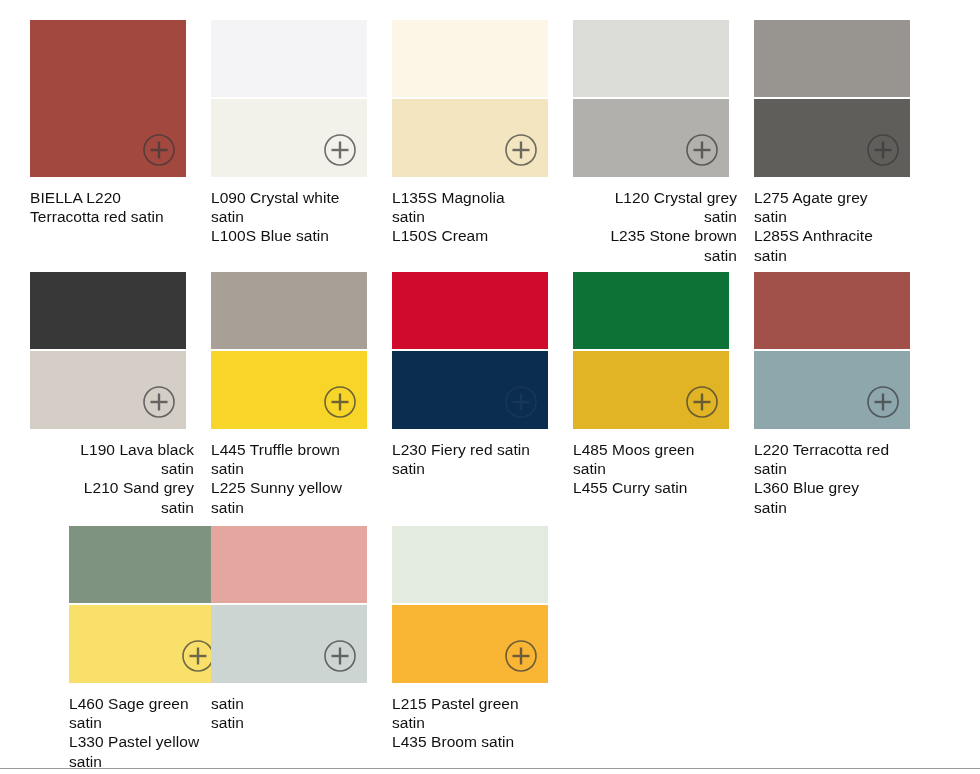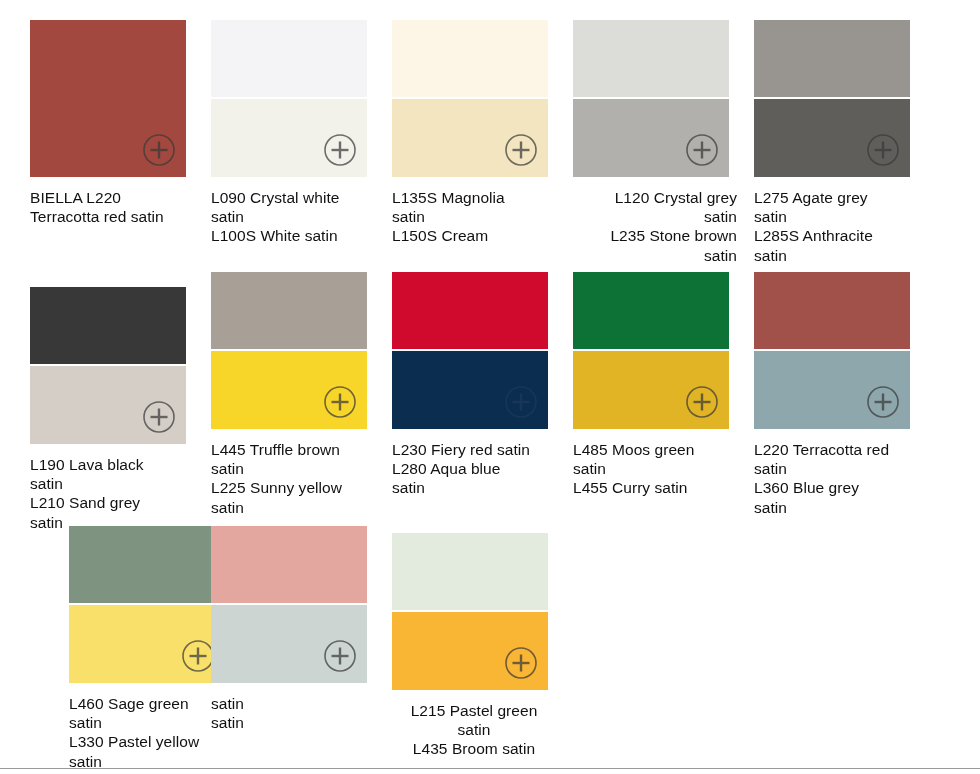--- a/index.html
+++ b/index.html
@@ -101,21 +101,21 @@
             <svg viewBox="0 0 34 34" xmlns="http://www.w3.org/2000/svg">
               <circle cx="17" cy="17" r="15" fill="none" stroke="#3a3a3a" stroke-width="1.6"></circle>
               <line x1="17" y1="8.5" x2="17" y2="25.5" stroke="#3a3a3a" stroke-width="2.4" stroke-linecap="butt"></line>
               <line x1="8.5" y1="17" x2="25.5" y2="17" stroke="#3a3a3a" stroke-width="2.4" stroke-linecap="butt"></line>
             </svg>
           </span>
         </div>
         <div class="swatch-labels">
           <span class="swatch-label-line">L090 Crystal white</span>
           <span class="swatch-label-line">satin</span>
-          <span class="swatch-label-line">L100S White satin</span>
+          <span class="swatch-label-line">L100S Blue satin</span>
         </div>
       </div>
       <div class="swatch-card" style="left: 392px; top: 0px;">
         <div class="swatch-visual">
           <div class="swatch-band top" style="background: rgb(253, 246, 230);"></div>
           <div class="swatch-band bottom" style="background: rgb(242, 229, 192);"></div>
           <span class="add-icon" style="opacity: 0.72;">
             <svg viewBox="0 0 34 34" xmlns="http://www.w3.org/2000/svg">
               <circle cx="17" cy="17" r="15" fill="none" stroke="#3a3a3a" stroke-width="1.6"></circle>
               <line x1="17" y1="8.5" x2="17" y2="25.5" stroke="#3a3a3a" stroke-width="2.4" stroke-linecap="butt"></line>
@@ -162,21 +162,21 @@
         </div>
         <div class="swatch-labels">
           <span class="swatch-label-line">L275 Agate grey</span>
           <span class="swatch-label-line">satin</span>
           <span class="swatch-label-line">L285S Anthracite</span>
           <span class="swatch-label-line">satin</span>
         </div>
       </div>
     </div>
     <div class="swatch-row" style="top: 272px;">
-      <div class="swatch-card" style="left: 30px; top: 15px;">
+      <div class="swatch-card" style="left: 30px; top: 0px; text-align: right;">
         <div class="swatch-visual">
           <div class="swatch-band top" style="background: rgb(56, 56, 56);"></div>
           <div class="swatch-band bottom" style="background: rgb(213, 206, 199);"></div>
           <span class="add-icon" style="opacity: 0.72;">
             <svg viewBox="0 0 34 34" xmlns="http://www.w3.org/2000/svg">
               <circle cx="17" cy="17" r="15" fill="none" stroke="#3a3a3a" stroke-width="1.6"></circle>
               <line x1="17" y1="8.5" x2="17" y2="25.5" stroke="#3a3a3a" stroke-width="2.4" stroke-linecap="butt"></line>
               <line x1="8.5" y1="17" x2="25.5" y2="17" stroke="#3a3a3a" stroke-width="2.4" stroke-linecap="butt"></line>
             </svg>
           </span>
@@ -214,21 +214,20 @@
           <span class="add-icon" style="opacity: 0.38;">
             <svg viewBox="0 0 34 34" xmlns="http://www.w3.org/2000/svg">
               <circle cx="17" cy="17" r="15" fill="none" stroke="#2d4560" stroke-width="1.6"></circle>
               <line x1="17" y1="8.5" x2="17" y2="25.5" stroke="#2d4560" stroke-width="2.4" stroke-linecap="butt"></line>
               <line x1="8.5" y1="17" x2="25.5" y2="17" stroke="#2d4560" stroke-width="2.4" stroke-linecap="butt"></line>
             </svg>
           </span>
         </div>
         <div class="swatch-labels">
           <span class="swatch-label-line">L230 Fiery red satin</span>
-          <span class="swatch-label-line">L280 Aqua blue</span>
           <span class="swatch-label-line">satin</span>
         </div>
       </div>
       <div class="swatch-card" style="left: 573px; top: 0px;">
         <div class="swatch-visual">
           <div class="swatch-band top" style="background: rgb(12, 114, 54);"></div>
           <div class="swatch-band bottom" style="background: rgb(224, 180, 36);"></div>
           <span class="add-icon" style="opacity: 0.72;">
             <svg viewBox="0 0 34 34" xmlns="http://www.w3.org/2000/svg">
               <circle cx="17" cy="17" r="15" fill="none" stroke="#3a3a3a" stroke-width="1.6"></circle>
@@ -293,21 +292,21 @@
               <line x1="17" y1="8.5" x2="17" y2="25.5" stroke="#3a3a3a" stroke-width="2.4" stroke-linecap="butt"></line>
               <line x1="8.5" y1="17" x2="25.5" y2="17" stroke="#3a3a3a" stroke-width="2.4" stroke-linecap="butt"></line>
             </svg>
           </span>
         </div>
         <div class="swatch-labels">
           <span class="swatch-label-line">satin</span>
           <span class="swatch-label-line">satin</span>
         </div>
       </div>
-      <div class="swatch-card" style="left: 392px; top: 7px; text-align: center;">
+      <div class="swatch-card" style="left: 392px; top: 0px;">
         <div class="swatch-visual">
           <div class="swatch-band top" style="background: rgb(226, 235, 222);"></div>
           <div class="swatch-band bottom" style="background: rgb(249, 181, 52);"></div>
           <span class="add-icon" style="opacity: 0.72;">
             <svg viewBox="0 0 34 34" xmlns="http://www.w3.org/2000/svg">
               <circle cx="17" cy="17" r="15" fill="none" stroke="#3a3a3a" stroke-width="1.6"></circle>
               <line x1="17" y1="8.5" x2="17" y2="25.5" stroke="#3a3a3a" stroke-width="2.4" stroke-linecap="butt"></line>
               <line x1="8.5" y1="17" x2="25.5" y2="17" stroke="#3a3a3a" stroke-width="2.4" stroke-linecap="butt"></line>
             </svg>
           </span>

